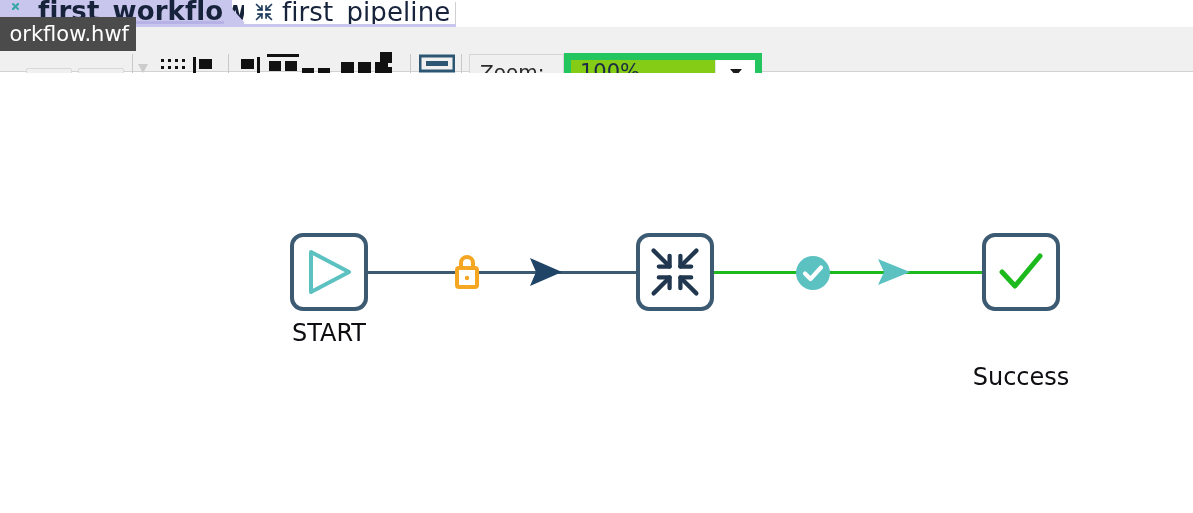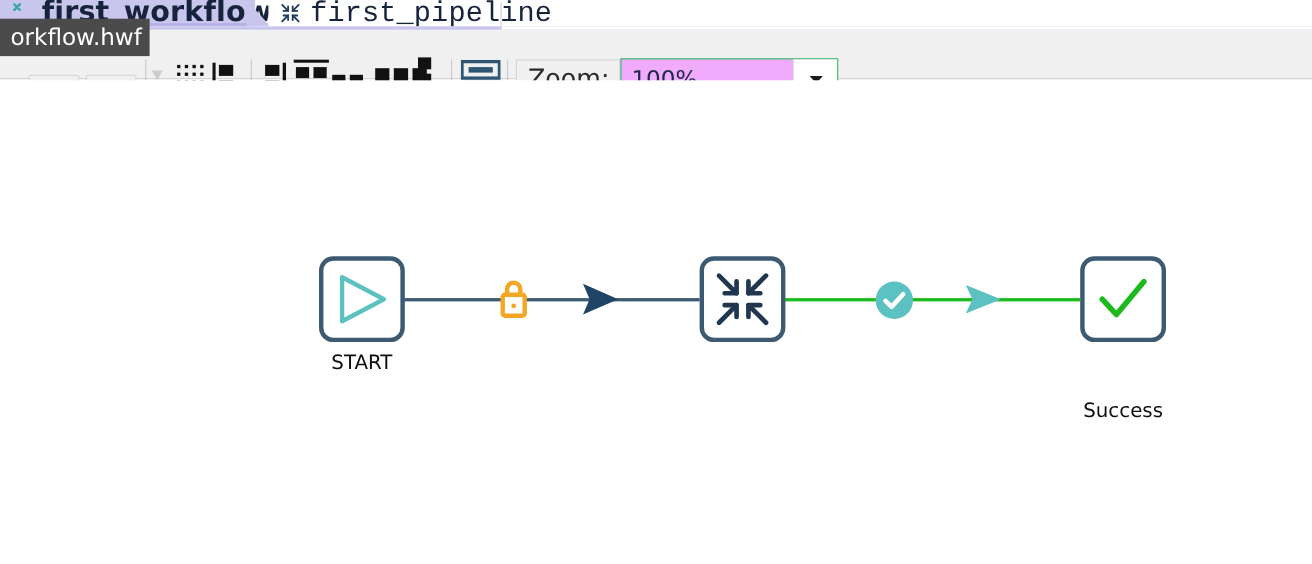--- a/index.html
+++ b/index.html
@@ -38,21 +38,20 @@
   .tab-active-skew {
     position: absolute;
     left: 224px; top: 0;
     width: 22px; height: 24px;
     background: #c9c6ee;
     clip-path: polygon(0 0, 100% 100%, 0 100%);
   }
   .tab-inactive {
     left: 244px; width: 212px;
     background: #ffffff;
-    font-family: Liberation Mono, monospace;
   }
   .tab-inactive::after {
     content: "";
     position: absolute;
     right: 0; top: 2px;
     width: 1px; height: 22px;
     background: #cfcfcf;
   }
   .tab-icon {
     width: 20px; height: 20px;
@@ -117,31 +116,31 @@
   
   .zoom-label {
     position: absolute;
     left: 469px; top: 30px;
     width: 95px; height: 36px;
     background: #f0f0f0;
     border: 1px solid #d5d5d5;
     box-sizing: border-box;
     display: flex; align-items: center;
     padding-left: 10px;
-    font-size: 23px;
+    font-size: 20px;
     color: #2a2a2a;
   }
   .zoom-combo {
     position: absolute;
     left: 564px; top: 29px;
     width: 198px; height: 38px;
-    background: #f0abfc;
-    border: 1px solid #22c55e;
-    box-sizing: border-box;
-    display: flex; align-items: center;
+    background: #84cc16;
+    border: 7px solid #22c55e;
+    box-sizing: border-box;
+    display: flex; 
   }
   .zoom-value {
     flex: 1;
     padding-left: 9px;
     font-size: 21px;
     color: #1d2a44;
   }
   .zoom-arrowbox {
     width: 40px; height: 100%;
     background: #ffffff;
@@ -188,21 +187,21 @@
     box-sizing: border-box;
     background: #ffffff;
     border: 4px solid #3c5a72;
     border-radius: 13px;
     display: flex; align-items: center; justify-content: center;
     cursor: pointer;
     z-index: 6;
   }
   .node-label {
     position: absolute;
-    font-size: 18px;
+    font-size: 24px;
     color: #0d0d12;
     text-align: center;
     white-space: nowrap;
     z-index: 6;
   }
   .hop-line {
     position: absolute;
     height: 3px;
     z-index: 2;
   }

